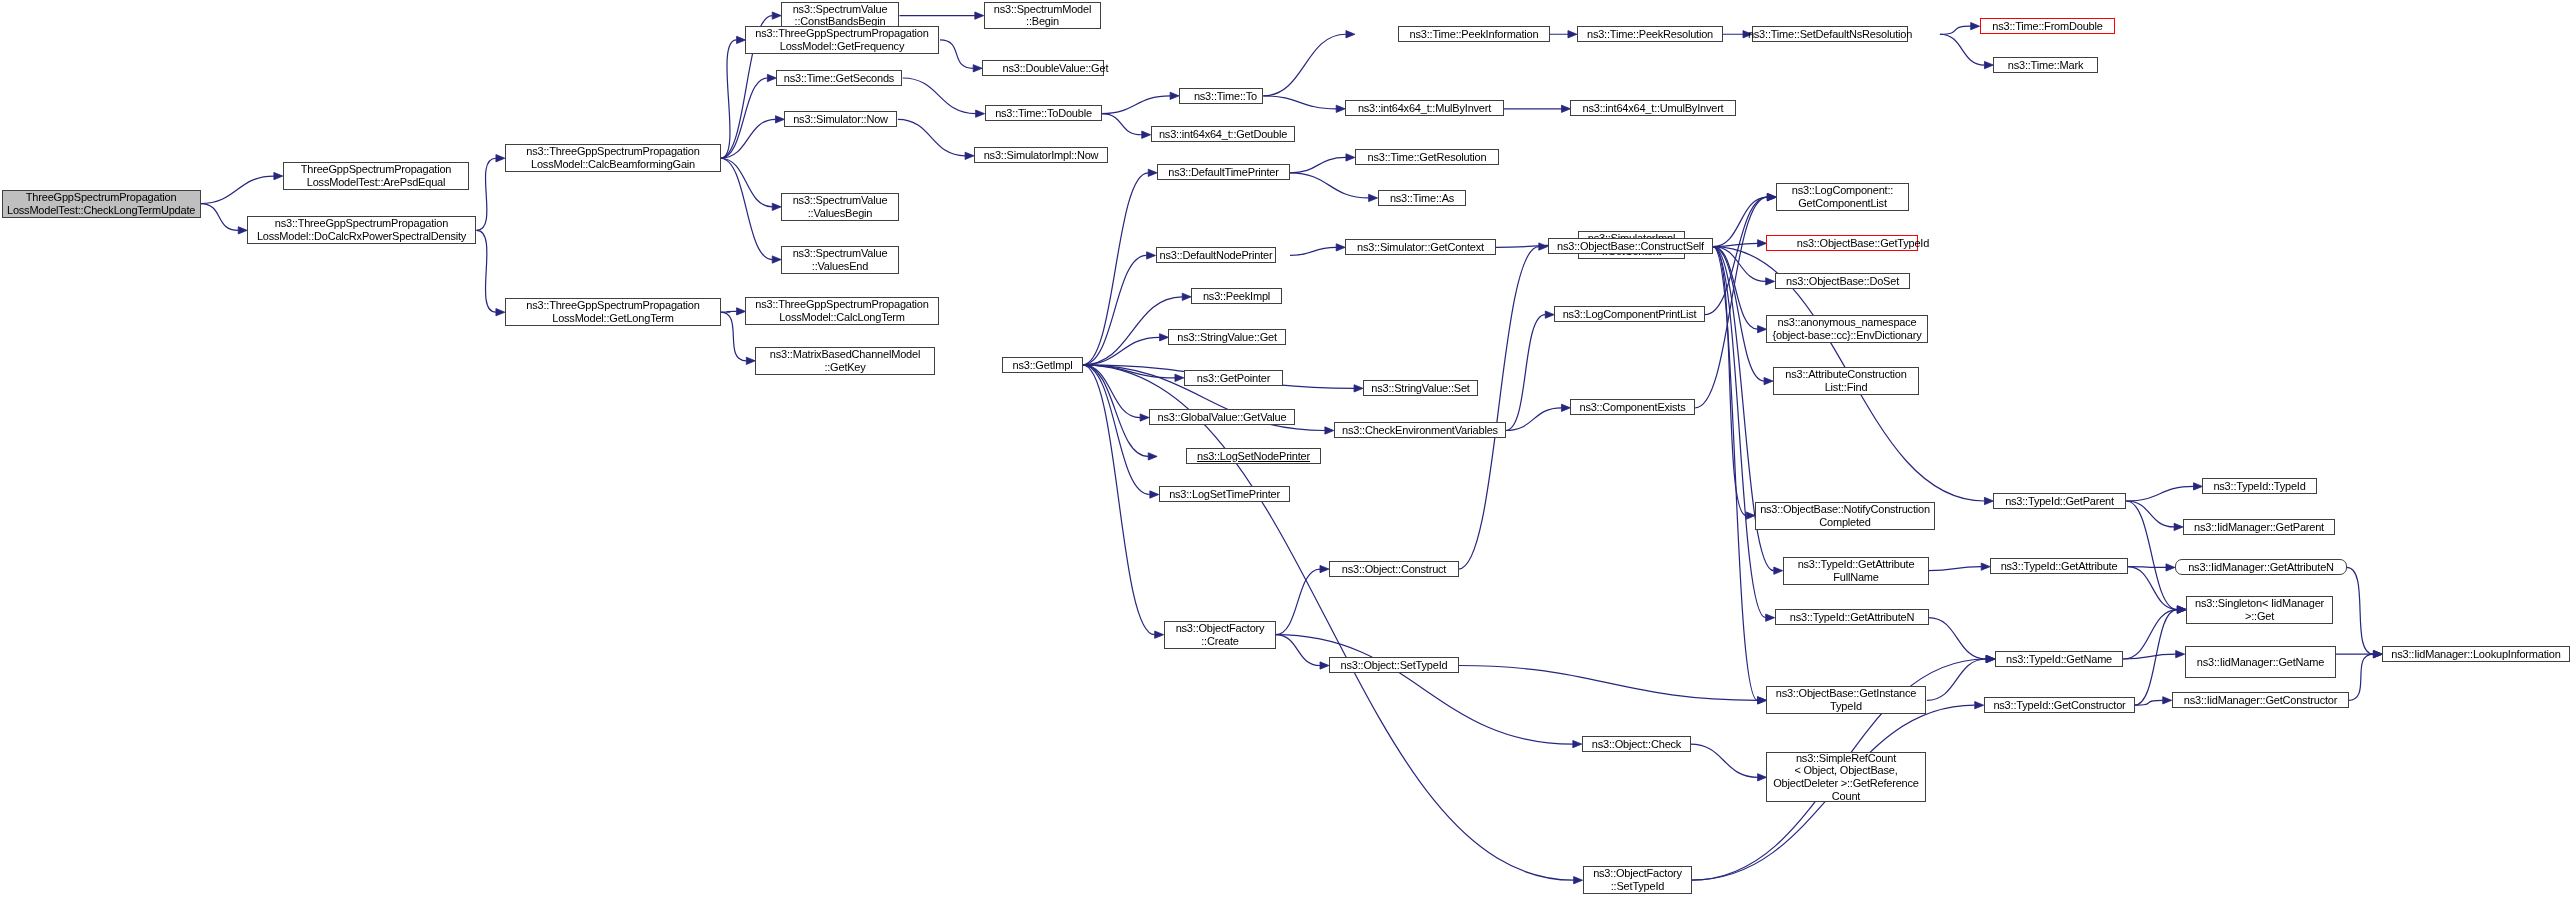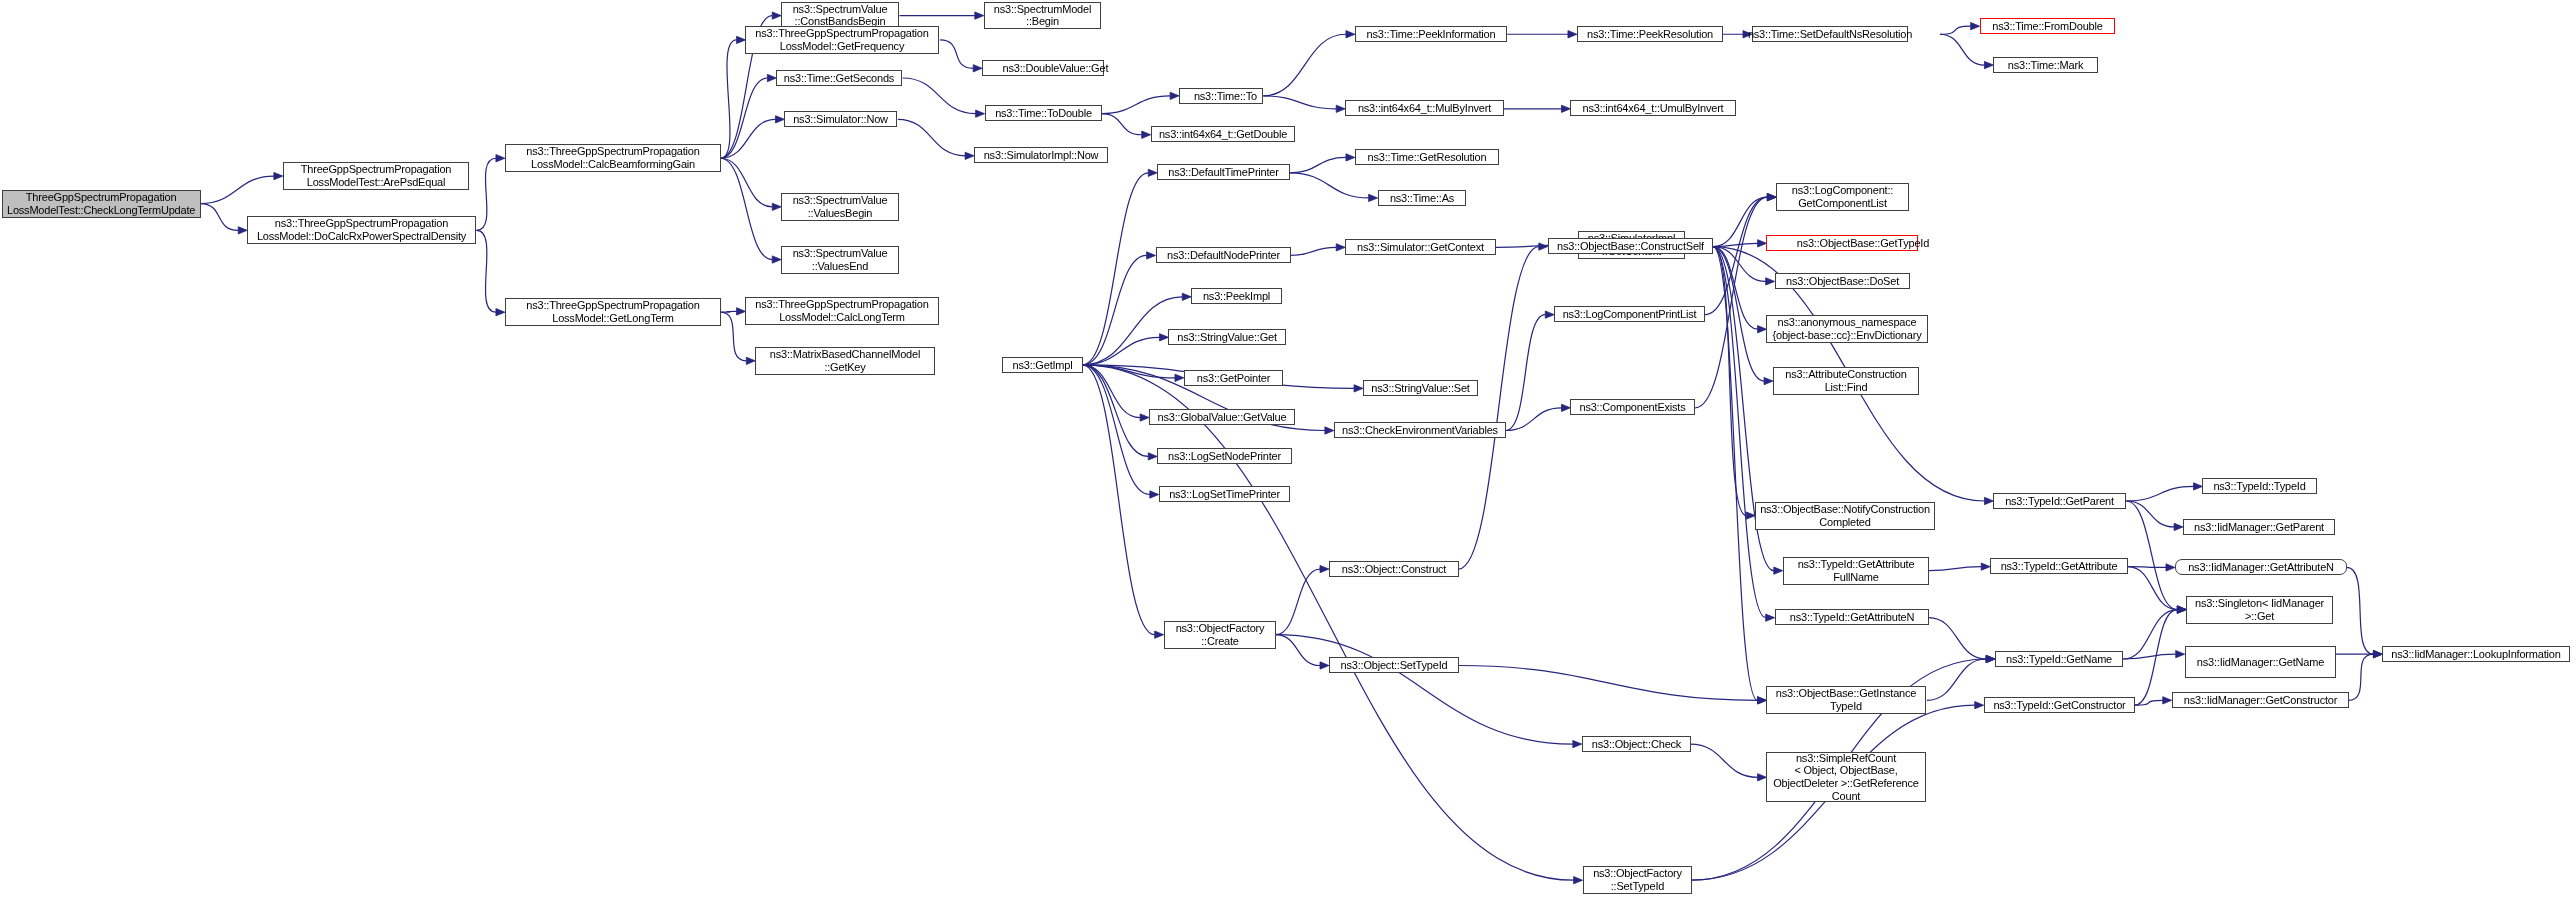--- a/index.html
+++ b/index.html
@@ -205,28 +205,28 @@
 ::GetKey</div>
       <div class="node" style="left: 984px; top: 1.6px; width: 117px; height: 27.6px;">ns3::SpectrumModel
 ::Begin</div>
       <div class="node" style="left: 982px; top: 60px; width: 122px; height: 16px; padding-left: 28px;">ns3::DoubleValue::Get</div>
       <div class="node" style="left: 985px; top: 105px; width: 117px; height: 16px;">ns3::Time::ToDouble</div>
       <div class="node" style="left: 974px; top: 147px; width: 134px; height: 16px;">ns3::SimulatorImpl::Now</div>
       <div class="node" style="left: 1179px; top: 88px; width: 84px; height: 16px; padding-left: 12px;">ns3::Time::To</div>
       <div class="node" style="left: 1151px; top: 126px; width: 144px; height: 16px;">ns3::int64x64_t::GetDouble</div>
       <div class="node" style="left: 1157px; top: 164px; width: 133px; height: 16px;">ns3::DefaultTimePrinter</div>
       <div class="node" style="left: 1002px; top: 357px; width: 81px; height: 16px;">ns3::GetImpl</div>
-      <div class="node" style="left: 1156px; top: 247px; width: 135px; height: 16px;">ns3::DefaultNodePrinter</div>
+      <div class="node" style="left: 1156px; top: 247px; width: 120px; height: 16px;">ns3::DefaultNodePrinter</div>
       <div class="node" style="left: 1191px; top: 288px; width: 91px; height: 16px;">ns3::PeekImpl</div>
       <div class="node" style="left: 1168px; top: 329px; width: 118px; height: 16px;">ns3::StringValue::Get</div>
       <div class="node" style="left: 1184px; top: 370px; width: 99px; height: 16px;">ns3::GetPointer</div>
       <div class="node" style="left: 1149px; top: 409px; width: 146px; height: 16px;">ns3::GlobalValue::GetValue</div>
-      <div class="node" style="left: 1157px; top: 448px; width: 135px; height: 16px;">ns3::LogSetNodePrinter</div>
+      <div class="node" style="left: 1186px; top: 448px; width: 135px; height: 16px; text-decoration: underline;">ns3::LogSetNodePrinter</div>
       <div class="node" style="left: 1159px; top: 486px; width: 131px; height: 16px;">ns3::LogSetTimePrinter</div>
-      <div class="node" style="left: 1355px; top: 26px; width: 152px; height: 16px;">ns3::Time::PeekInformation</div>
+      <div class="node" style="left: 1398px; top: 26px; width: 152px; height: 16px;">ns3::Time::PeekInformation</div>
       <div class="node" style="left: 1345px; top: 100px; width: 159px; height: 16px;">ns3::int64x64_t::MulByInvert</div>
       <div class="node" style="left: 1355px; top: 149px; width: 144px; height: 16px;">ns3::Time::GetResolution</div>
       <div class="node" style="left: 1378px; top: 190px; width: 88px; height: 16px;">ns3::Time::As</div>
       <div class="node" style="left: 1345px; top: 239px; width: 151px; height: 16px;">ns3::Simulator::GetContext</div>
       <div class="node" style="left: 1363px; top: 380px; width: 115px; height: 16px;">ns3::StringValue::Set</div>
       <div class="node" style="left: 1334px; top: 422px; width: 172px; height: 16px;">ns3::CheckEnvironmentVariables</div>
       <div class="node" style="left: 1329px; top: 561px; width: 130px; height: 16px;">ns3::Object::Construct</div>
       <div class="node" style="left: 1164px; top: 621px; width: 112px; height: 27.6px;">ns3::ObjectFactory
 ::Create</div>
       <div class="node" style="left: 1329px; top: 657px; width: 130px; height: 16px;">ns3::Object::SetTypeId</div>

